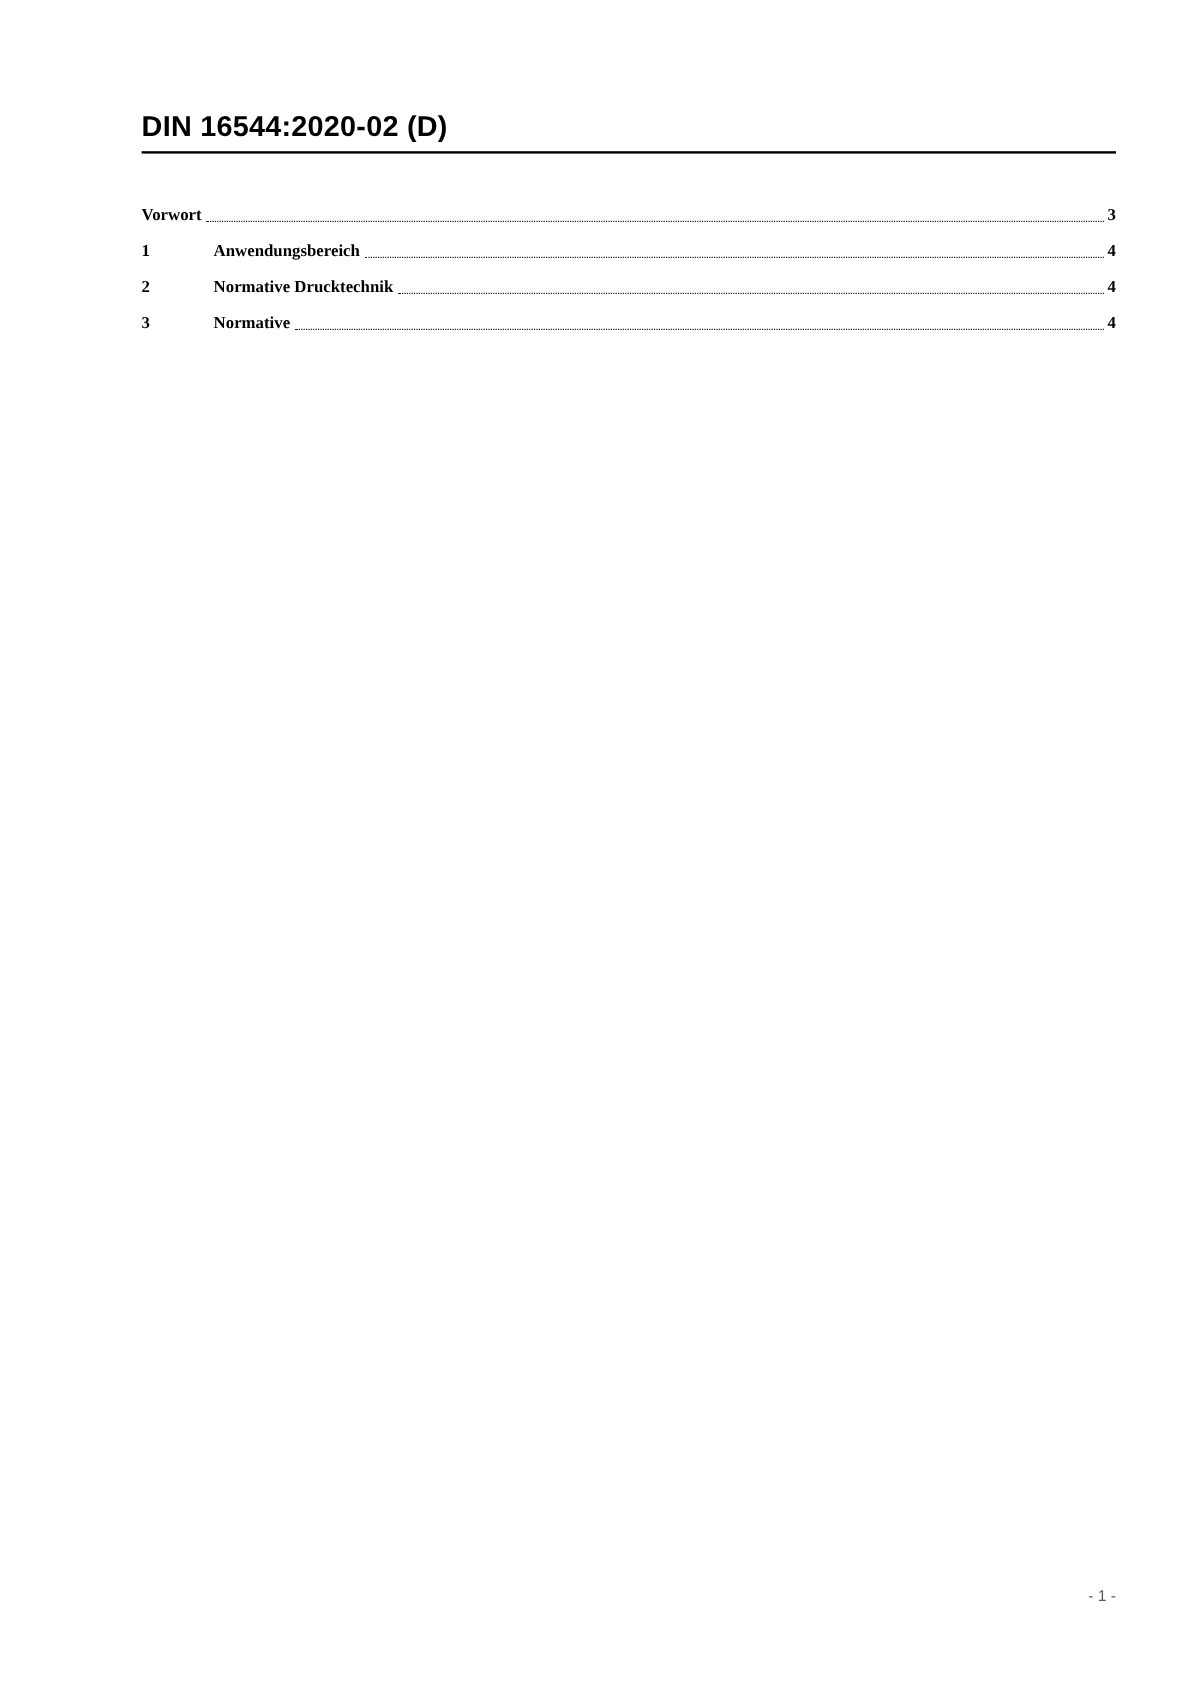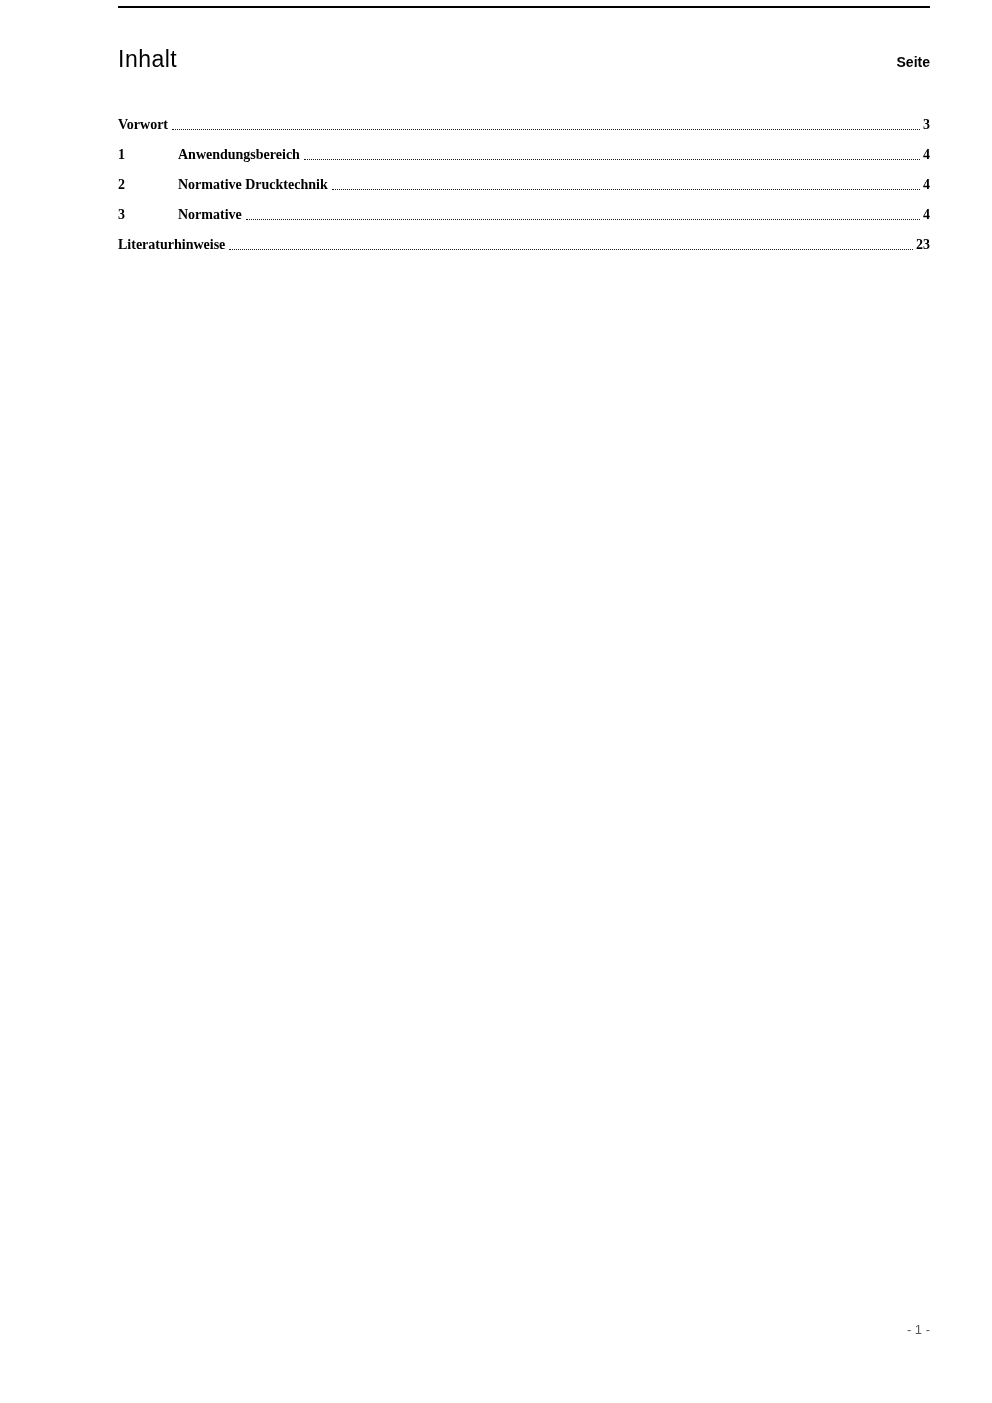--- a/index.html
+++ b/index.html
@@ -89,28 +89,25 @@
     color: #595959;
     font-family: "Liberation Sans", sans-serif;
   }
 </style>
 </head>
 <body>
 
 <div class="page">
   <div class="content">
 
+    <div class="doc-id">DIN 16544:2020-02 (D)</div>
 
 
     <hr class="rule">
 
-    <div class="toc-heading-row">
-      <span class="toc-heading">Inhalt</span>
-      <span class="seite-label">Seite</span>
-    </div>
 
     <div class="toc-list">
 
         <div class="toc-row">
 
           <span class="toc-label">Vorwort</span>
           <span class="toc-leader"></span>
           <span class="toc-page">3</span>
         </div>
 
@@ -128,24 +125,18 @@
           <span class="toc-page">4</span>
         </div>
 
         <div class="toc-row">
           <span class="toc-num">3</span>
           <span class="toc-label">Normative</span>
           <span class="toc-leader"></span>
           <span class="toc-page">4</span>
         </div>
 
-        <div class="toc-row">
-
-          <span class="toc-label">Literaturhinweise</span>
-          <span class="toc-leader"></span>
-          <span class="toc-page">23</span>
-        </div>
       </div>
 
   </div>
 
   <div class="page-footer">- 1 -</div>
 </div>
 
 </body></html>

